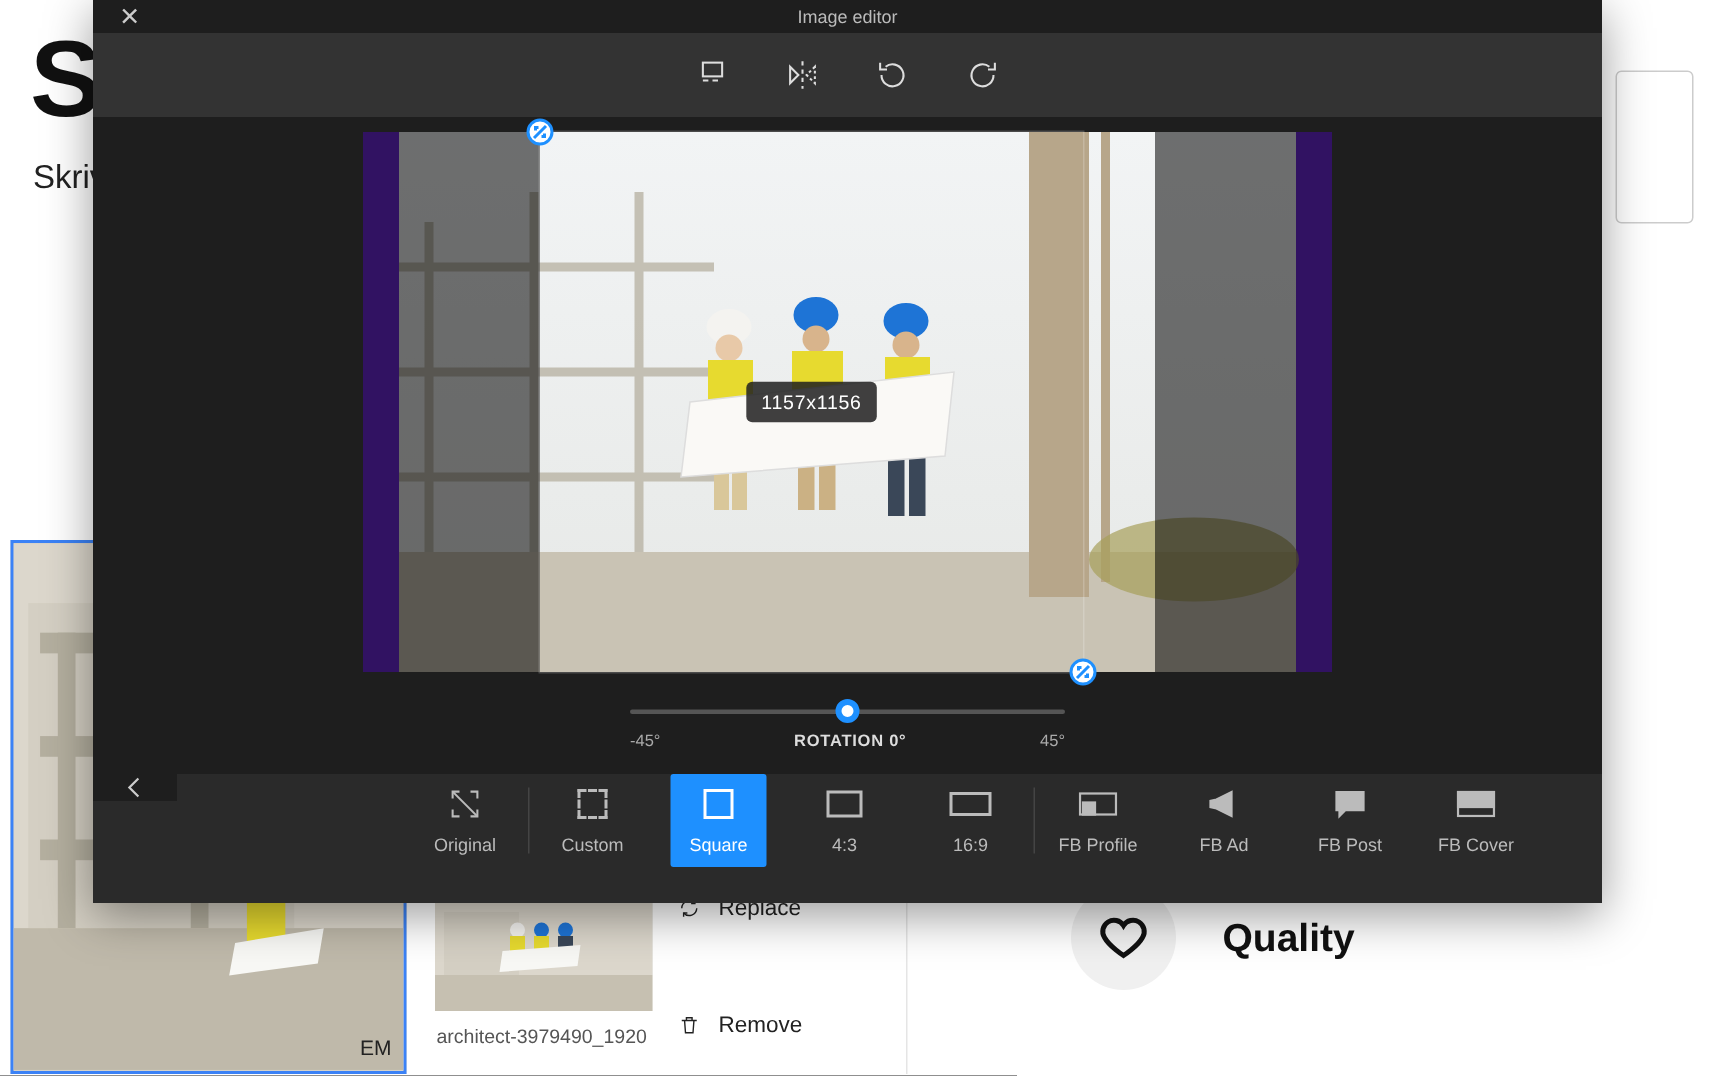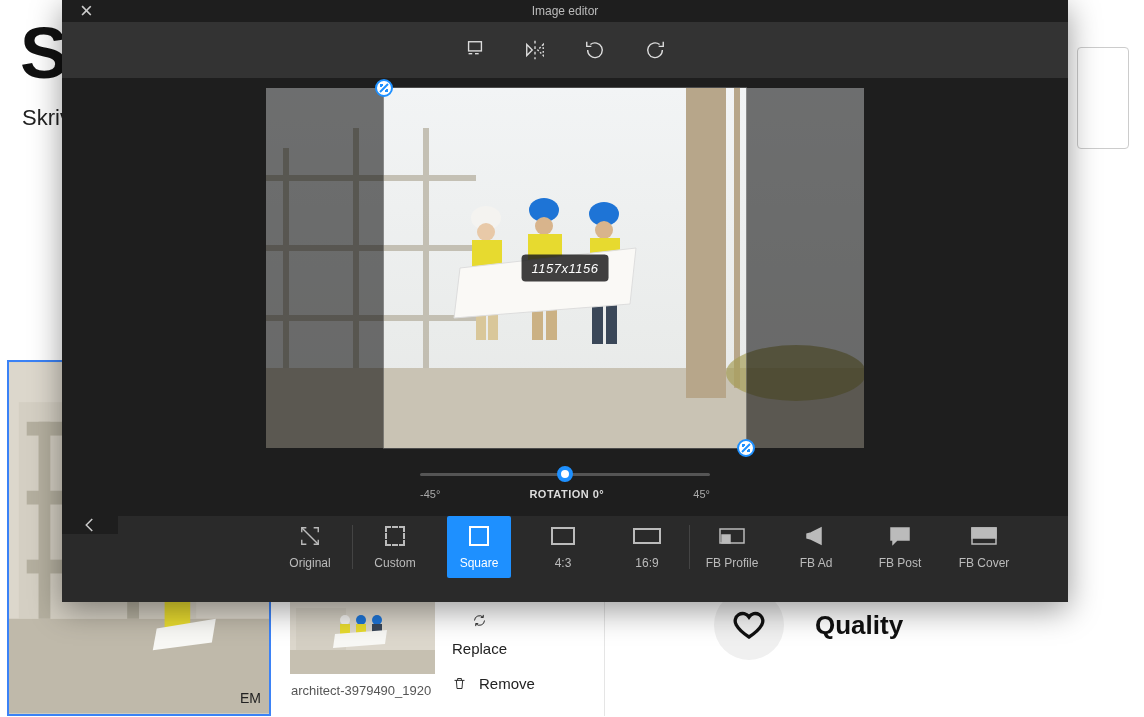--- a/index.html
+++ b/index.html
@@ -58,21 +58,21 @@
     left: 291px; top: 683px;
     font-size: 13px; color: #555;
   }
   .bg-replace-row, .bg-remove-row {
     position: absolute;
     left: 452px;
     display: flex; align-items: center; gap: 12px;
     font-size: 15px; color: #222;
     cursor: pointer;
   }
-  .bg-replace-row { top: 613px; flex-direction: column; }
+  .bg-replace-row { top: 597px; }
   .bg-remove-row  { top: 642px; margin-top: 33px; }
   .bg-icon-small { width:15px; height:15px; stroke:#222; fill:none; stroke-width:1.5; }
   .bg-divider {
     position:absolute; left:604px; top:600px; height:116px; border-left:1px solid #e5e5e5;
   }
   .bg-heart-circle {
     position:absolute; left:714px; top:590px;
     width:70px; height:70px; border-radius:50%;
     background:#f0f0f0; display:flex; align-items:center; justify-content:center;
   }
@@ -120,23 +120,22 @@
   .toolbar svg { width:22px; height:22px; stroke:#ddd; fill:none; stroke-width:1.5; }
 
   .canvas-area {
     flex:1; min-height:0;
     background:#1e1e1e;
     display:flex; flex-direction:column; align-items:center; justify-content:flex-start;
     padding-top:10px;
   }
   .image-stage {
     position:relative;
-    width:598px; height:360px;
+    width:646px; height:360px;
     background:#6d28d9;
-    font-style:italic;
   }
   .darken { position:absolute; top:0; bottom:0; background:rgba(0,0,0,.55); }
   .darken-left  { left:0;  width:118px; }
   .darken-right { right:0; width:118px; }
   .crop-box {
     position:absolute; left:118px; top:0;
     width:362px; height:360px;
     outline: 0 solid transparent;
     box-shadow: 0 0 0 1px rgba(255,255,255,.2);
   }

